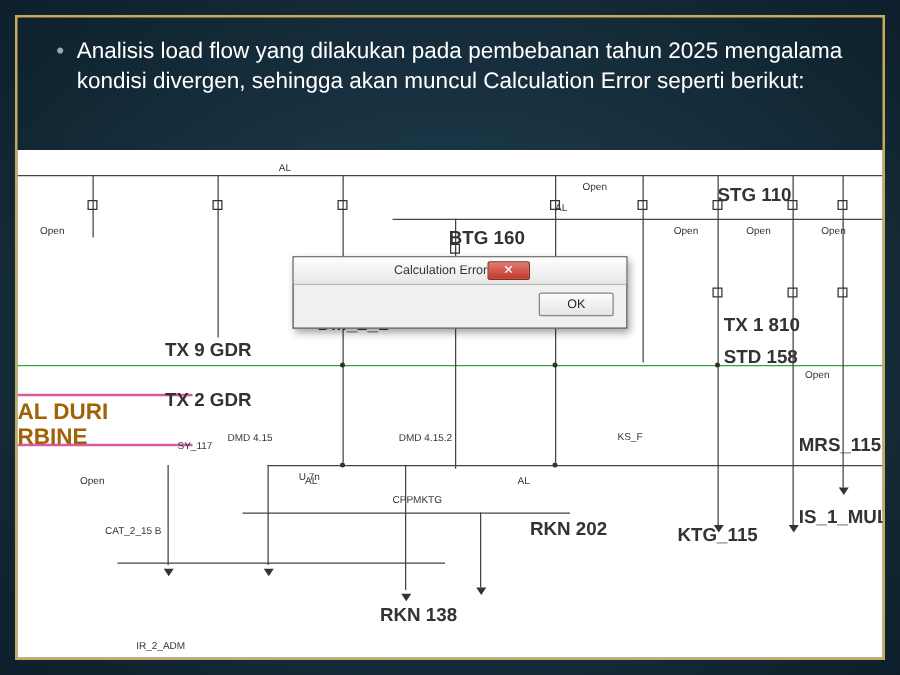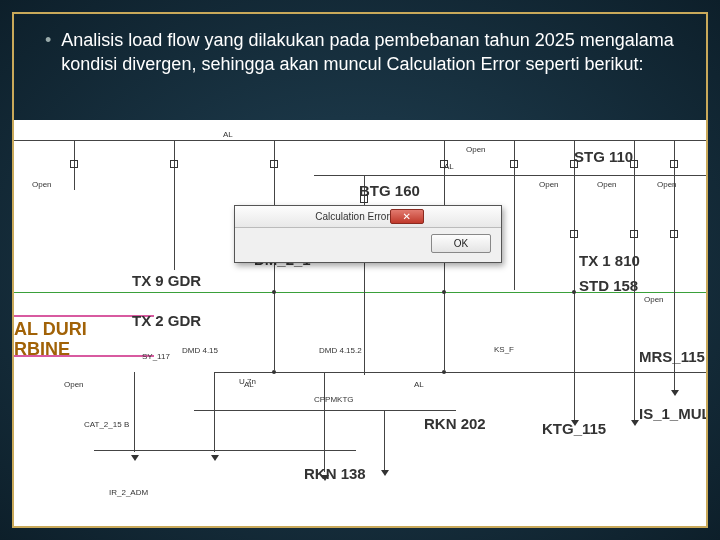--- a/index.html
+++ b/index.html
@@ -149,21 +149,21 @@
     <div class="vline" style="left:370px;top:290px;height:60px;"></div>
 
     <span class="lbl bold" style="left:560px;top:28px;">STG 110</span>
     <span class="lbl bold" style="left:345px;top:62px;">BTG 160</span>
     <span class="lbl bold" style="left:118px;top:152px;">TX 9 GDR</span>
     <span class="lbl bold" style="left:118px;top:192px;">TX 2 GDR</span>
     <span class="lbl bold" style="left:240px;top:131px;">DM_2_1</span>
     <span class="lbl" style="left:168px;top:226px;">DMD 4.15</span>
     <span class="lbl" style="left:305px;top:226px;">DMD 4.15.2</span>
     <span class="lbl bold" style="left:410px;top:295px;">RKN 202</span>
-    <span class="lbl bold" style="left:290px;top:345px;">RKN 138</span>
+    <span class="lbl bold" style="left:290px;top:364px;">RKN 138</span>
     <span class="lbl bold" style="left:528px;top:300px;">KTG_115</span>
     <span class="lbl bold" style="left:625px;top:228px;">MRS_115</span>
     <span class="lbl bold" style="left:565px;top:132px;">TX 1 810</span>
     <span class="lbl bold" style="left:565px;top:157px;">STD 158</span>
     <span class="lbl bold" style="left:625px;top:285px;">IS_1_MUL</span>
     <span class="lbl" style="left:300px;top:275px;">CPPMKTG</span>
     <span class="lbl" style="left:70px;top:300px;">CAT_2_15 B</span>
     <span class="lbl" style="left:209px;top:10px;">AL</span>
     <span class="lbl" style="left:430px;top:42px;">AL</span>
     <span class="lbl" style="left:230px;top:260px;">AL</span>
@@ -172,21 +172,21 @@
     <span class="lbl" style="left:18px;top:60px;">Open</span>
     <span class="lbl" style="left:525px;top:60px;">Open</span>
     <span class="lbl" style="left:583px;top:60px;">Open</span>
     <span class="lbl" style="left:643px;top:60px;">Open</span>
     <span class="lbl" style="left:315px;top:95px;">Open</span>
     <span class="lbl" style="left:50px;top:260px;">Open</span>
     <span class="lbl" style="left:630px;top:175px;">Open</span>
     <span class="lbl" style="left:128px;top:232px;">SY_117</span>
     <span class="lbl" style="left:225px;top:257px;text-align:center;">U 7n</span>
     <span class="lbl" style="left:480px;top:225px;">KS_F</span>
-    <span class="lbl" style="left:95px;top:368px;">IR_2_ADM</span>
+    <span class="lbl" style="left:95px;top:392px;">IR_2_ADM</span>
 
     <div class="sym" style="left:56px;top:40px;"></div>
     <div class="sym" style="left:156px;top:40px;"></div>
     <div class="sym" style="left:256px;top:40px;"></div>
     <div class="sym" style="left:426px;top:40px;"></div>
     <div class="sym" style="left:496px;top:40px;"></div>
     <div class="sym" style="left:556px;top:40px;"></div>
     <div class="sym" style="left:616px;top:40px;"></div>
     <div class="sym" style="left:656px;top:40px;"></div>
     <div class="sym" style="left:346px;top:75px;"></div>

